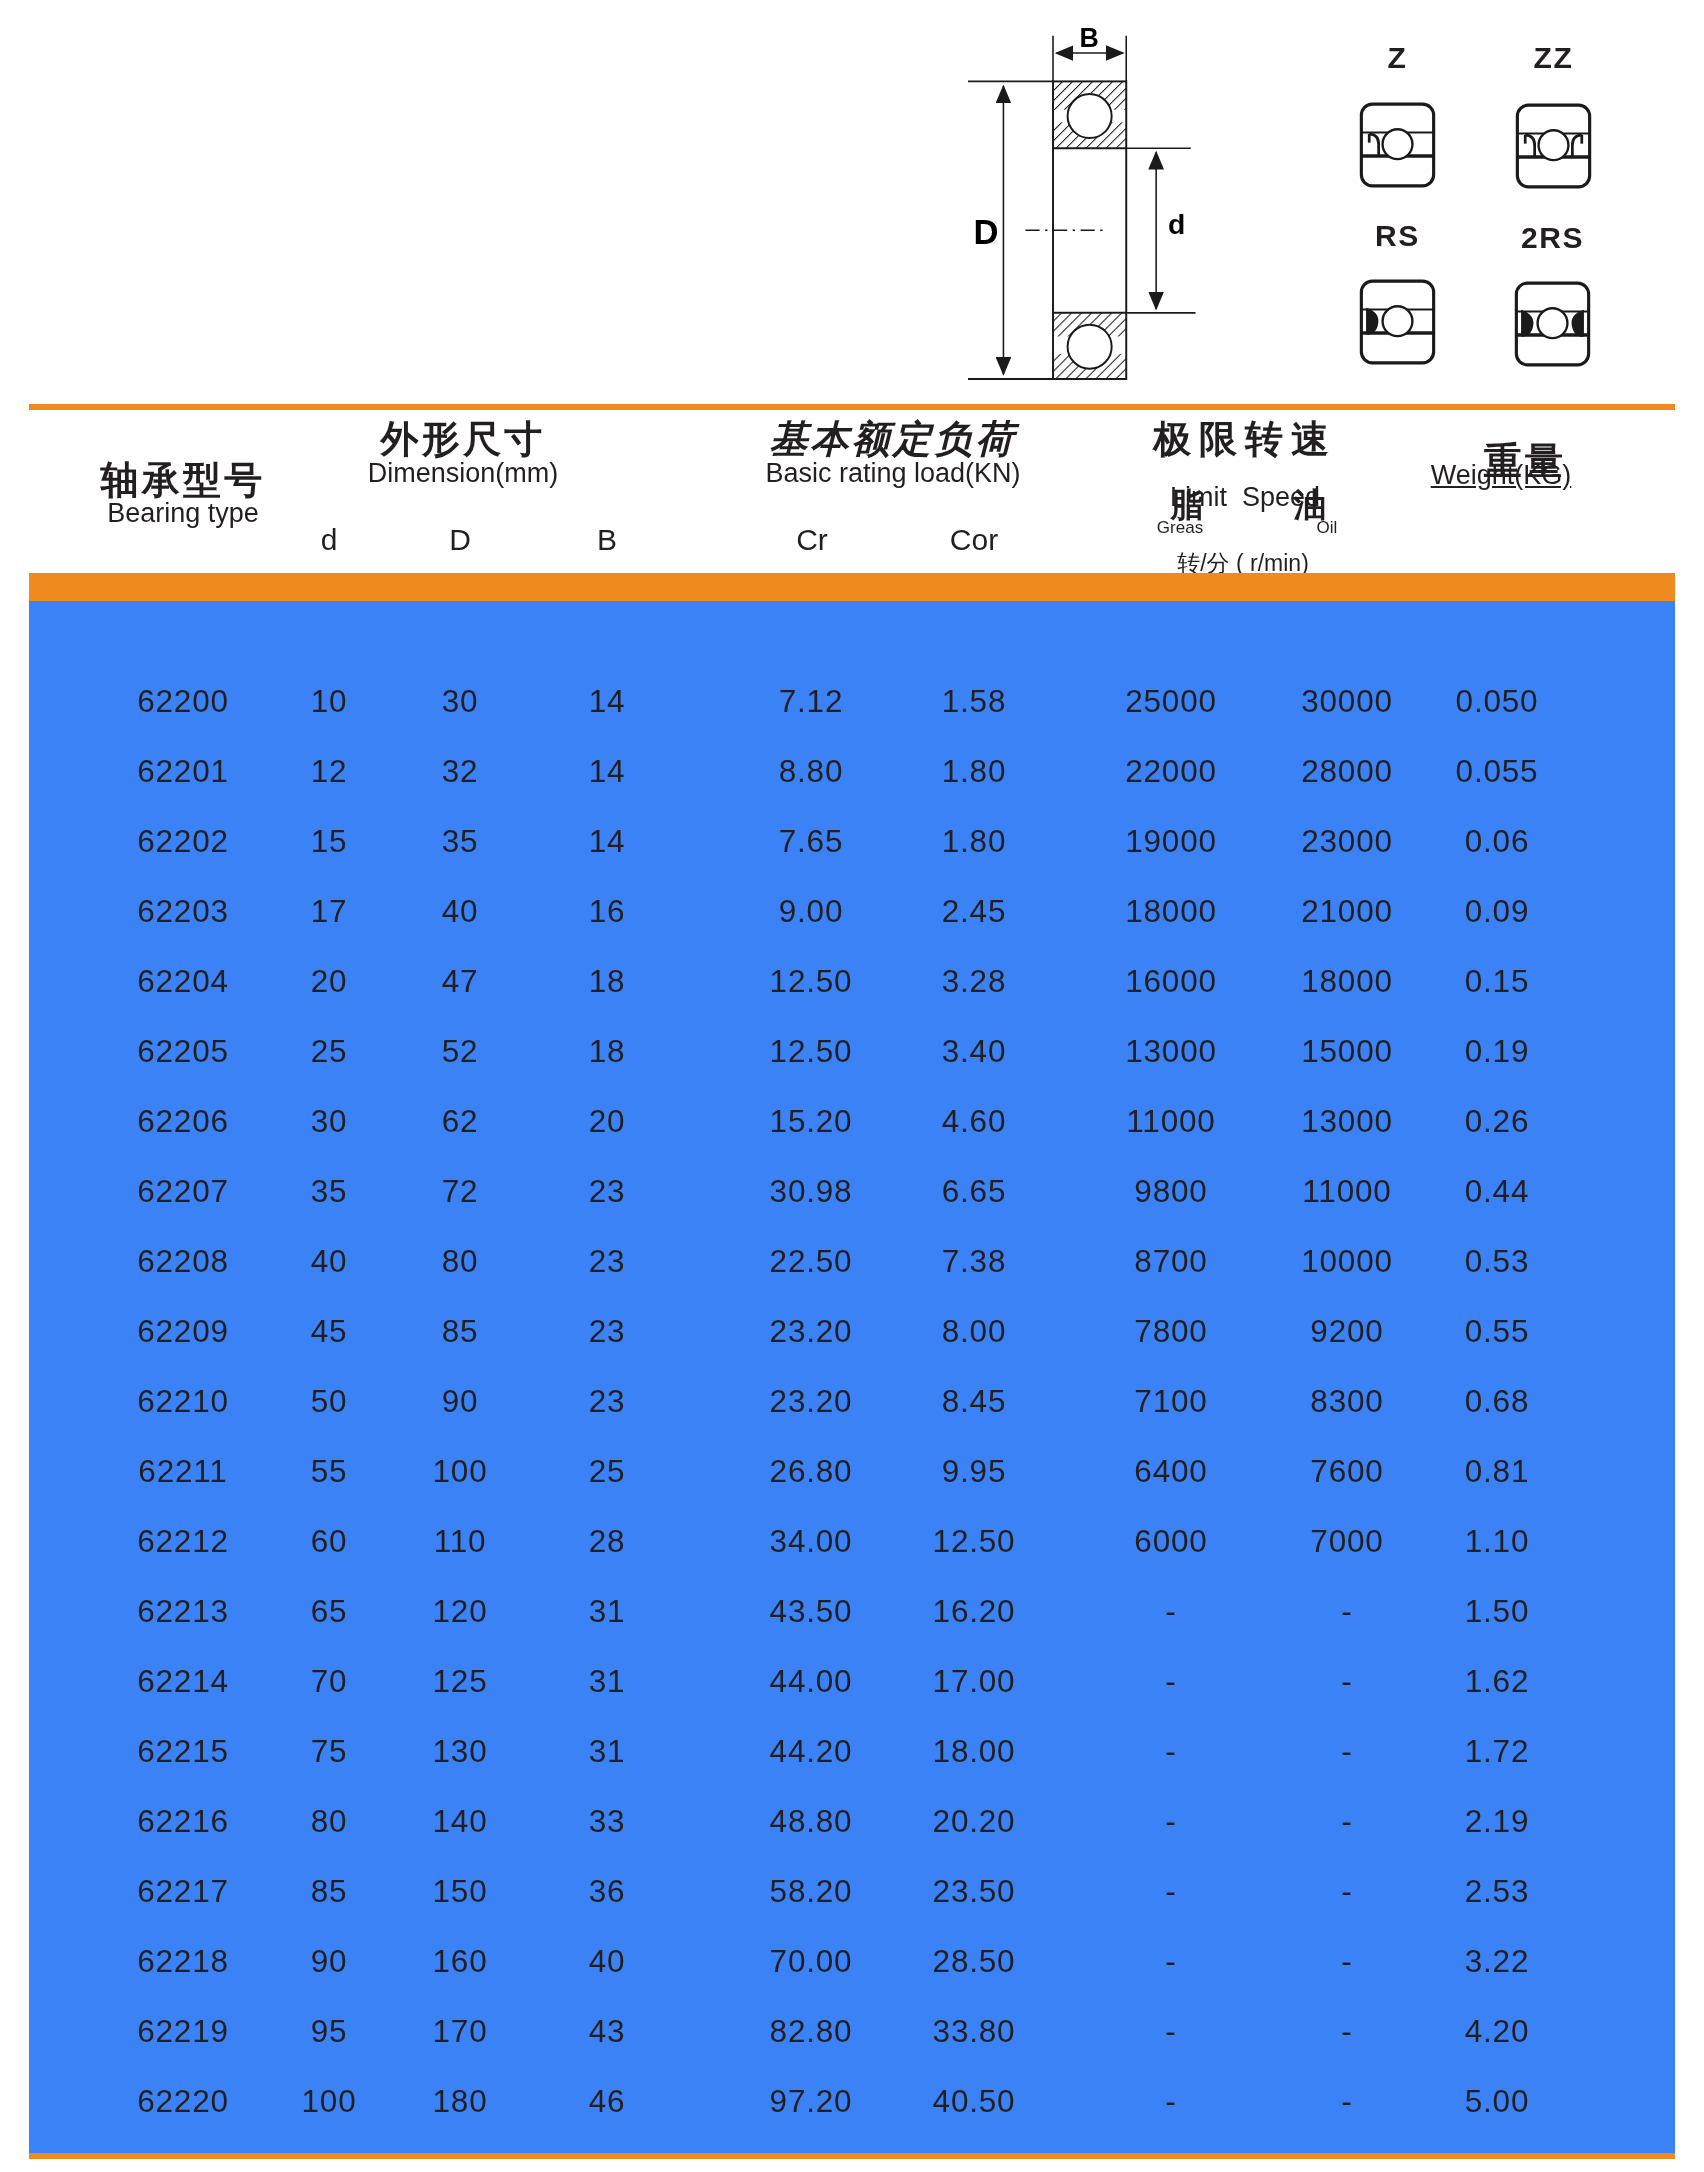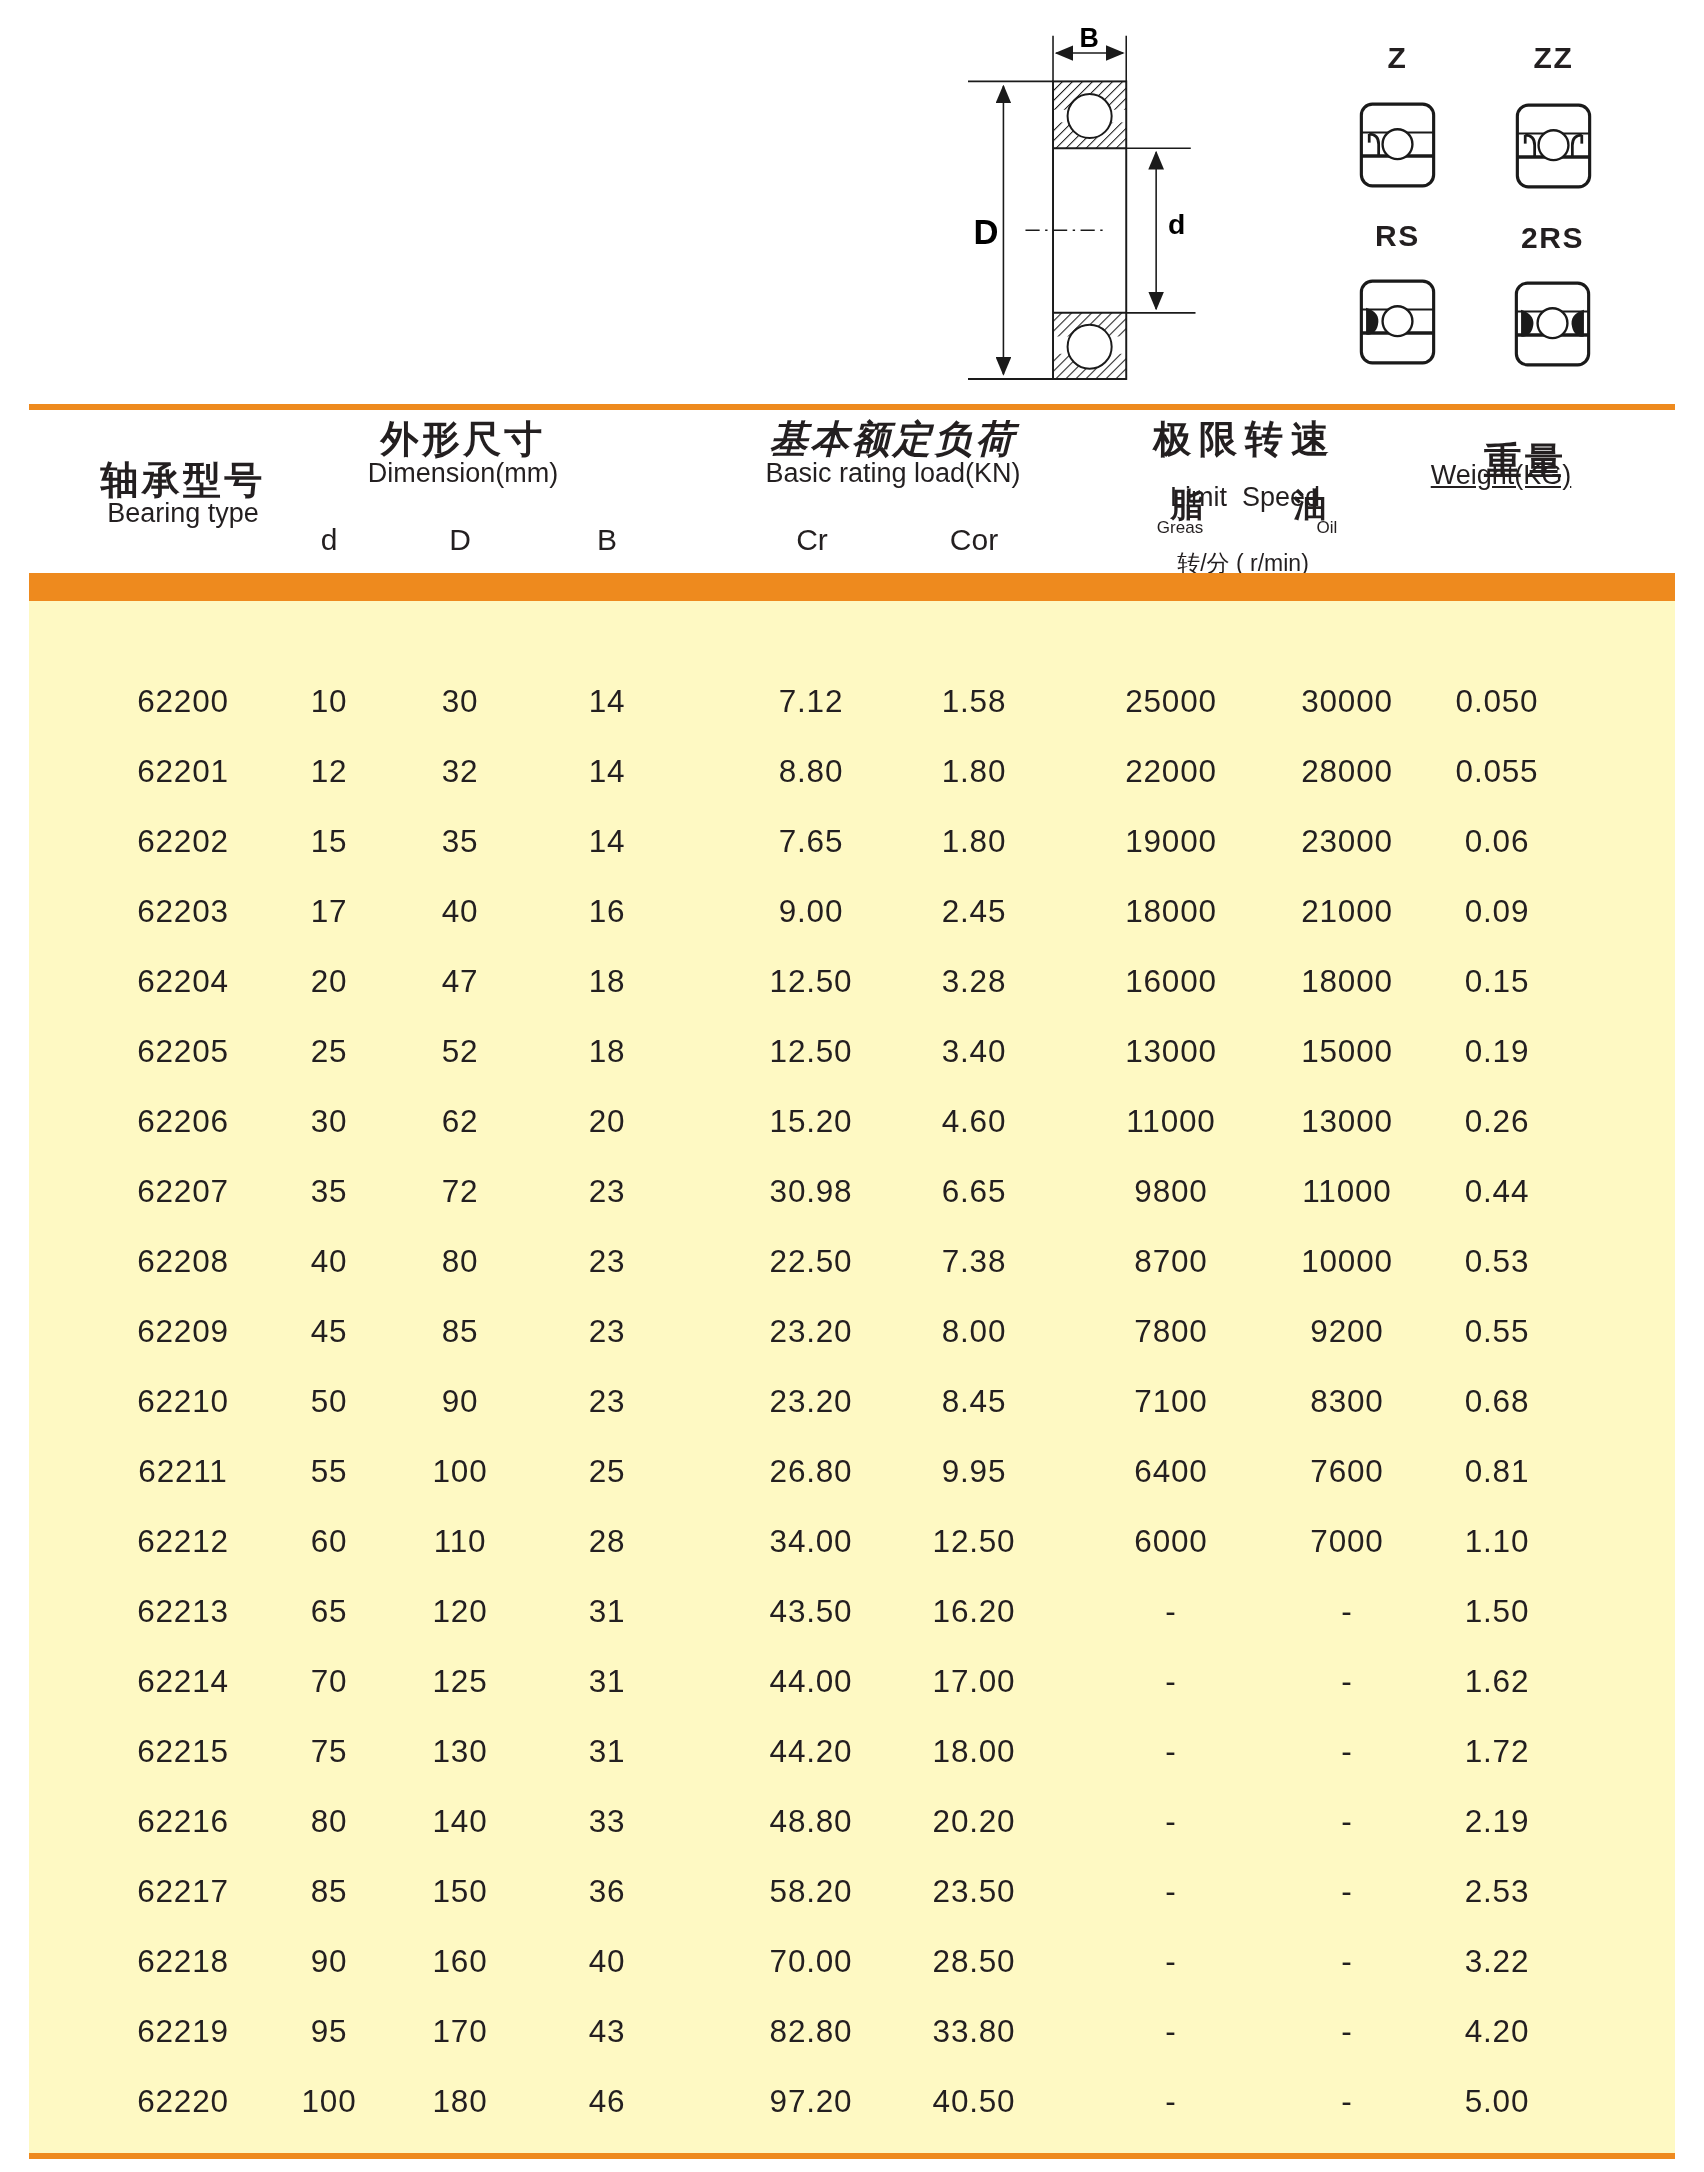--- a/index.html
+++ b/index.html
@@ -13,21 +13,21 @@
   .zh{font-size:38px;font-weight:700;letter-spacing:3.2px;}
   .en{font-size:27px;font-weight:400;}
   .sub{font-size:30px;}
   .zh2{font-size:33px;font-weight:700;}
   .en2{font-size:17px;}
   .unit{font-size:23px;}
   .pre{white-space:pre;}
   .bar{position:absolute;left:29px;width:1646px;background:#EE8A1E;}
   #tbody{
     position:absolute;left:29px;top:601px;width:1646px;height:1552px;
-    background:#fef9c3;box-sizing:border-box;padding-top:65px;
+    background:#3b82f6;box-sizing:border-box;padding-top:65px;
   }
   .trow{position:relative;height:70px;}
   .cell{
     position:absolute;top:50%;transform:translate(-50%,-50%);
     font-size:31.5px;letter-spacing:0.8px;white-space:nowrap;
   }
   .c0{left:154px}.c1{left:300px}.c2{left:431px}.c3{left:578px}.c4{left:782px}
   .c5{left:945px}.c6{left:1142px}.c7{left:1318px}.c8{left:1468px}
   .seal-label{
     position:absolute;width:79px;text-align:center;

